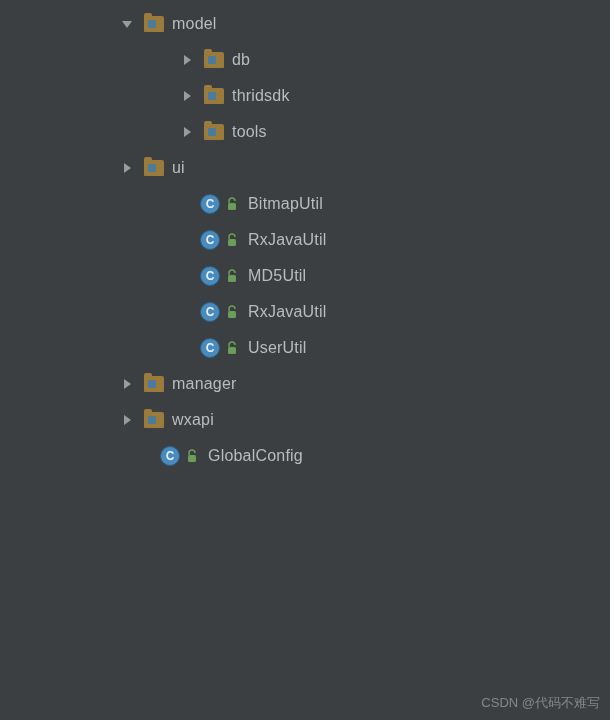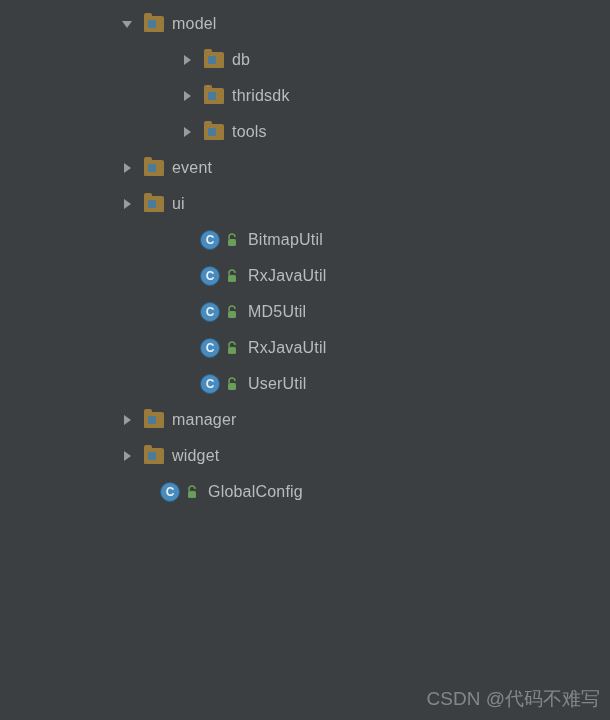--- a/index.html
+++ b/index.html
@@ -80,21 +80,21 @@
     color: #6a9c5a;
     flex-shrink: 0;
     display: inline-flex;
     align-items: center;
   }
   .label { letter-spacing: 0.2px; }
   .watermark {
     position: absolute;
     right: 10px;
     bottom: 8px;
-    font-size: 19px;
+    font-size: 13px;
     color: rgba(220,220,220,0.45);
     font-family: sans-serif;
   }
 </style>
 </head>
 <body>
 
 <div id="tree-container">
     <div class="row">
       <span class="indent" style="width: 120px;"></span>
@@ -157,34 +157,20 @@
       <span class="arrow">
         <svg width="12" height="12" viewBox="0 0 12 12">
           <polygon points="3,1 10,6 3,11" fill="#9b9b9b"></polygon>
         </svg>
       </span>
       <span class="folder">
         <span class="folder-tab"></span>
         <span class="folder-back"></span>
         <span class="folder-dot"></span>
       </span>
-      <span class="label">event</span>
-    </div>
-    <div class="row">
-      <span class="indent" style="width: 120px;"></span>
-      <span class="arrow">
-        <svg width="12" height="12" viewBox="0 0 12 12">
-          <polygon points="3,1 10,6 3,11" fill="#9b9b9b"></polygon>
-        </svg>
-      </span>
-      <span class="folder">
-        <span class="folder-tab"></span>
-        <span class="folder-back"></span>
-        <span class="folder-dot"></span>
-      </span>
       <span class="label">ui</span>
     </div>
     <div class="row">
       <span class="indent" style="width: 200px;"></span>
       <span class="class-icon">C</span>
       <span class="lock">
         <svg width="12" height="14" viewBox="0 0 12 14">
           <path d="M3 6 V4 a3 3 0 0 1 6 0" fill="none" stroke="#6a9c5a" stroke-width="1.5"></path>
           <rect x="2" y="6" width="8" height="7" rx="1.5" fill="#6a9c5a"></rect>
         </svg>
@@ -254,21 +240,21 @@
       <span class="arrow">
         <svg width="12" height="12" viewBox="0 0 12 12">
           <polygon points="3,1 10,6 3,11" fill="#9b9b9b"></polygon>
         </svg>
       </span>
       <span class="folder">
         <span class="folder-tab"></span>
         <span class="folder-back"></span>
         <span class="folder-dot"></span>
       </span>
-      <span class="label">widget</span>
+      <span class="label">wxapi</span>
     </div>
     <div class="row">
       <span class="indent" style="width: 160px;"></span>
       <span class="class-icon">C</span>
       <span class="lock">
         <svg width="12" height="14" viewBox="0 0 12 14">
           <path d="M3 6 V4 a3 3 0 0 1 6 0" fill="none" stroke="#6a9c5a" stroke-width="1.5"></path>
           <rect x="2" y="6" width="8" height="7" rx="1.5" fill="#6a9c5a"></rect>
         </svg>
       </span>

